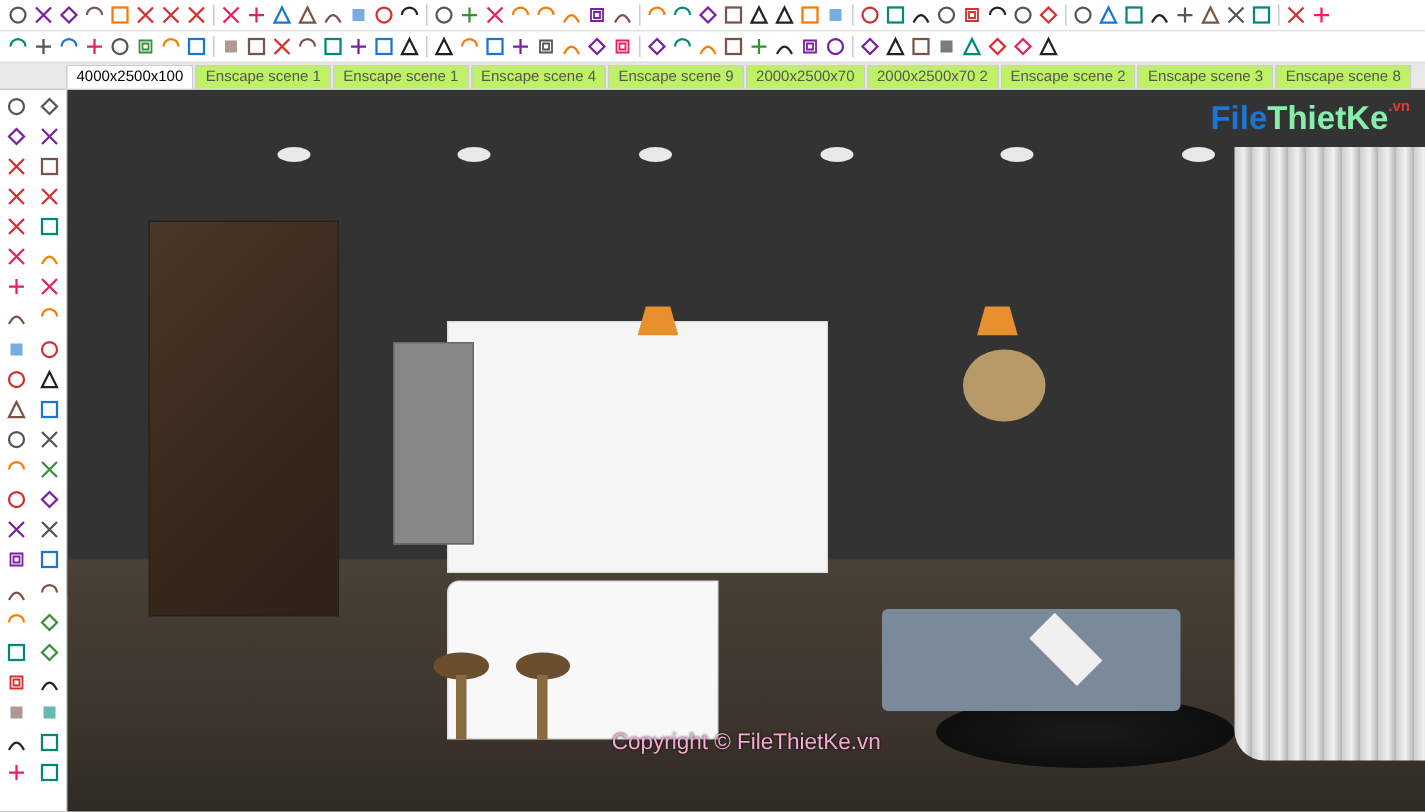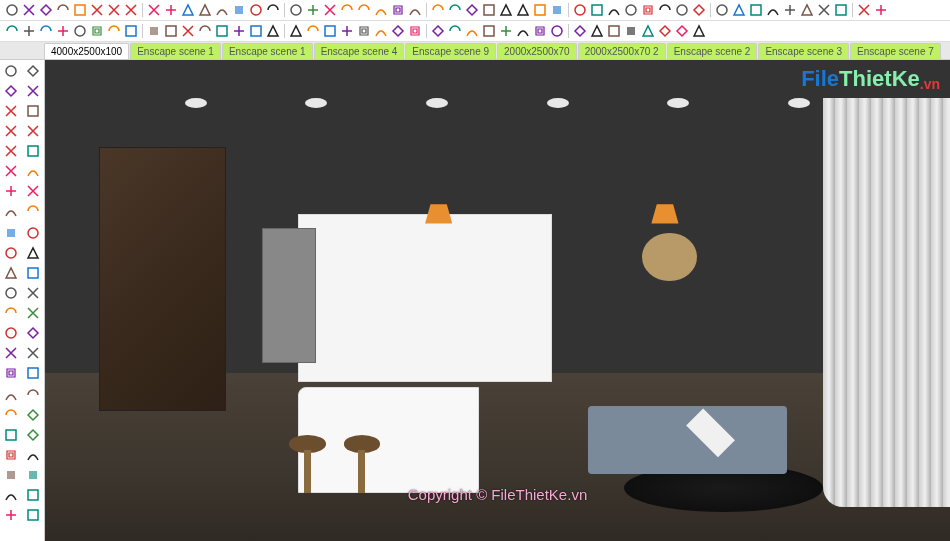--- a/index.html
+++ b/index.html
@@ -50,24 +50,24 @@
   .pillow { position: absolute; right: 24%; bottom: 20%; width: 5%; height: 5%; background: #f0f0f0; transform: rotate(45deg); }
   .rug { position: absolute; right: 14%; bottom: 6%; width: 22%; height: 10%; background: radial-gradient(ellipse, #1a1a1a 0%, #0a0a0a 100%); border-radius: 50%; }
   
   .curtain { position: absolute; right: 0; top: 8%; width: 14%; height: 85%; background: repeating-linear-gradient(90deg, #d0d0d0 0px, #f0f0f0 6px, #b0b0b0 12px); border-radius: 0 0 0 20px; }
   
   .wall-art { position: absolute; right: 28%; top: 36%; width: 6%; height: 10%; background: #b89968; border-radius: 50%; }
   .lamp1 { position: absolute; left: 42%; top: 30%; width: 3%; height: 4%; background: #e89030; clip-path: polygon(20% 0, 80% 0, 100% 100%, 0 100%); }
   .lamp2 { position: absolute; right: 30%; top: 30%; width: 3%; height: 4%; background: #e89030; clip-path: polygon(20% 0, 80% 0, 100% 100%, 0 100%); }
   
   
-  .logo-watermark { position: absolute; top: 6px; right: 10px; display: flex; align-items: flex-end; font-weight: bold; font-size: 22px; }
+  .logo-watermark { position: absolute; top: 6px; right: 10px; display: flex; align-items: flex-start; font-weight: bold; font-size: 22px; }
   .logo-watermark .p1 { color: #1a76d2; }
   .logo-watermark .p2 { color: #86efac; }
-  .logo-watermark .p3 { color: #e53935; font-size: 14px; }
+  .logo-watermark .p3 { color: #e53935; font-size: 10px; }
   .copyright { position: absolute; left: 50%; bottom: 38px; transform: translateX(-50%); color: #f9a8d4; font-size: 15px; text-shadow: 0 0 2px #000; }
   
   svg { width: 14px; height: 14px; }
 </style>
 </head>
 <body>
 
 <div class="app">
 
   <div class="toolbar-row" id="tb1">
@@ -539,21 +539,21 @@
   <div class="scene-tabs" id="scenetabs">
       <div class="scene-tab active">4000x2500x100</div>
       <div class="scene-tab">Enscape scene 1</div>
       <div class="scene-tab">Enscape scene 1</div>
       <div class="scene-tab">Enscape scene 4</div>
       <div class="scene-tab">Enscape scene 9</div>
       <div class="scene-tab">2000x2500x70</div>
       <div class="scene-tab">2000x2500x70 2</div>
       <div class="scene-tab">Enscape scene 2</div>
       <div class="scene-tab">Enscape scene 3</div>
-      <div class="scene-tab">Enscape scene 7</div>
+      <div class="scene-tab">Enscape scene 8</div>
     </div>
 
   <div class="main">
 
     <div class="left-toolbars">
       <div class="left-col" id="lc1">
           <div class="tb-icon">
             <svg viewBox="0 0 14 14">
               <circle cx="7" cy="7" r="5" fill="none" stroke="#555" stroke-width="1.5"></circle>
             </svg>

